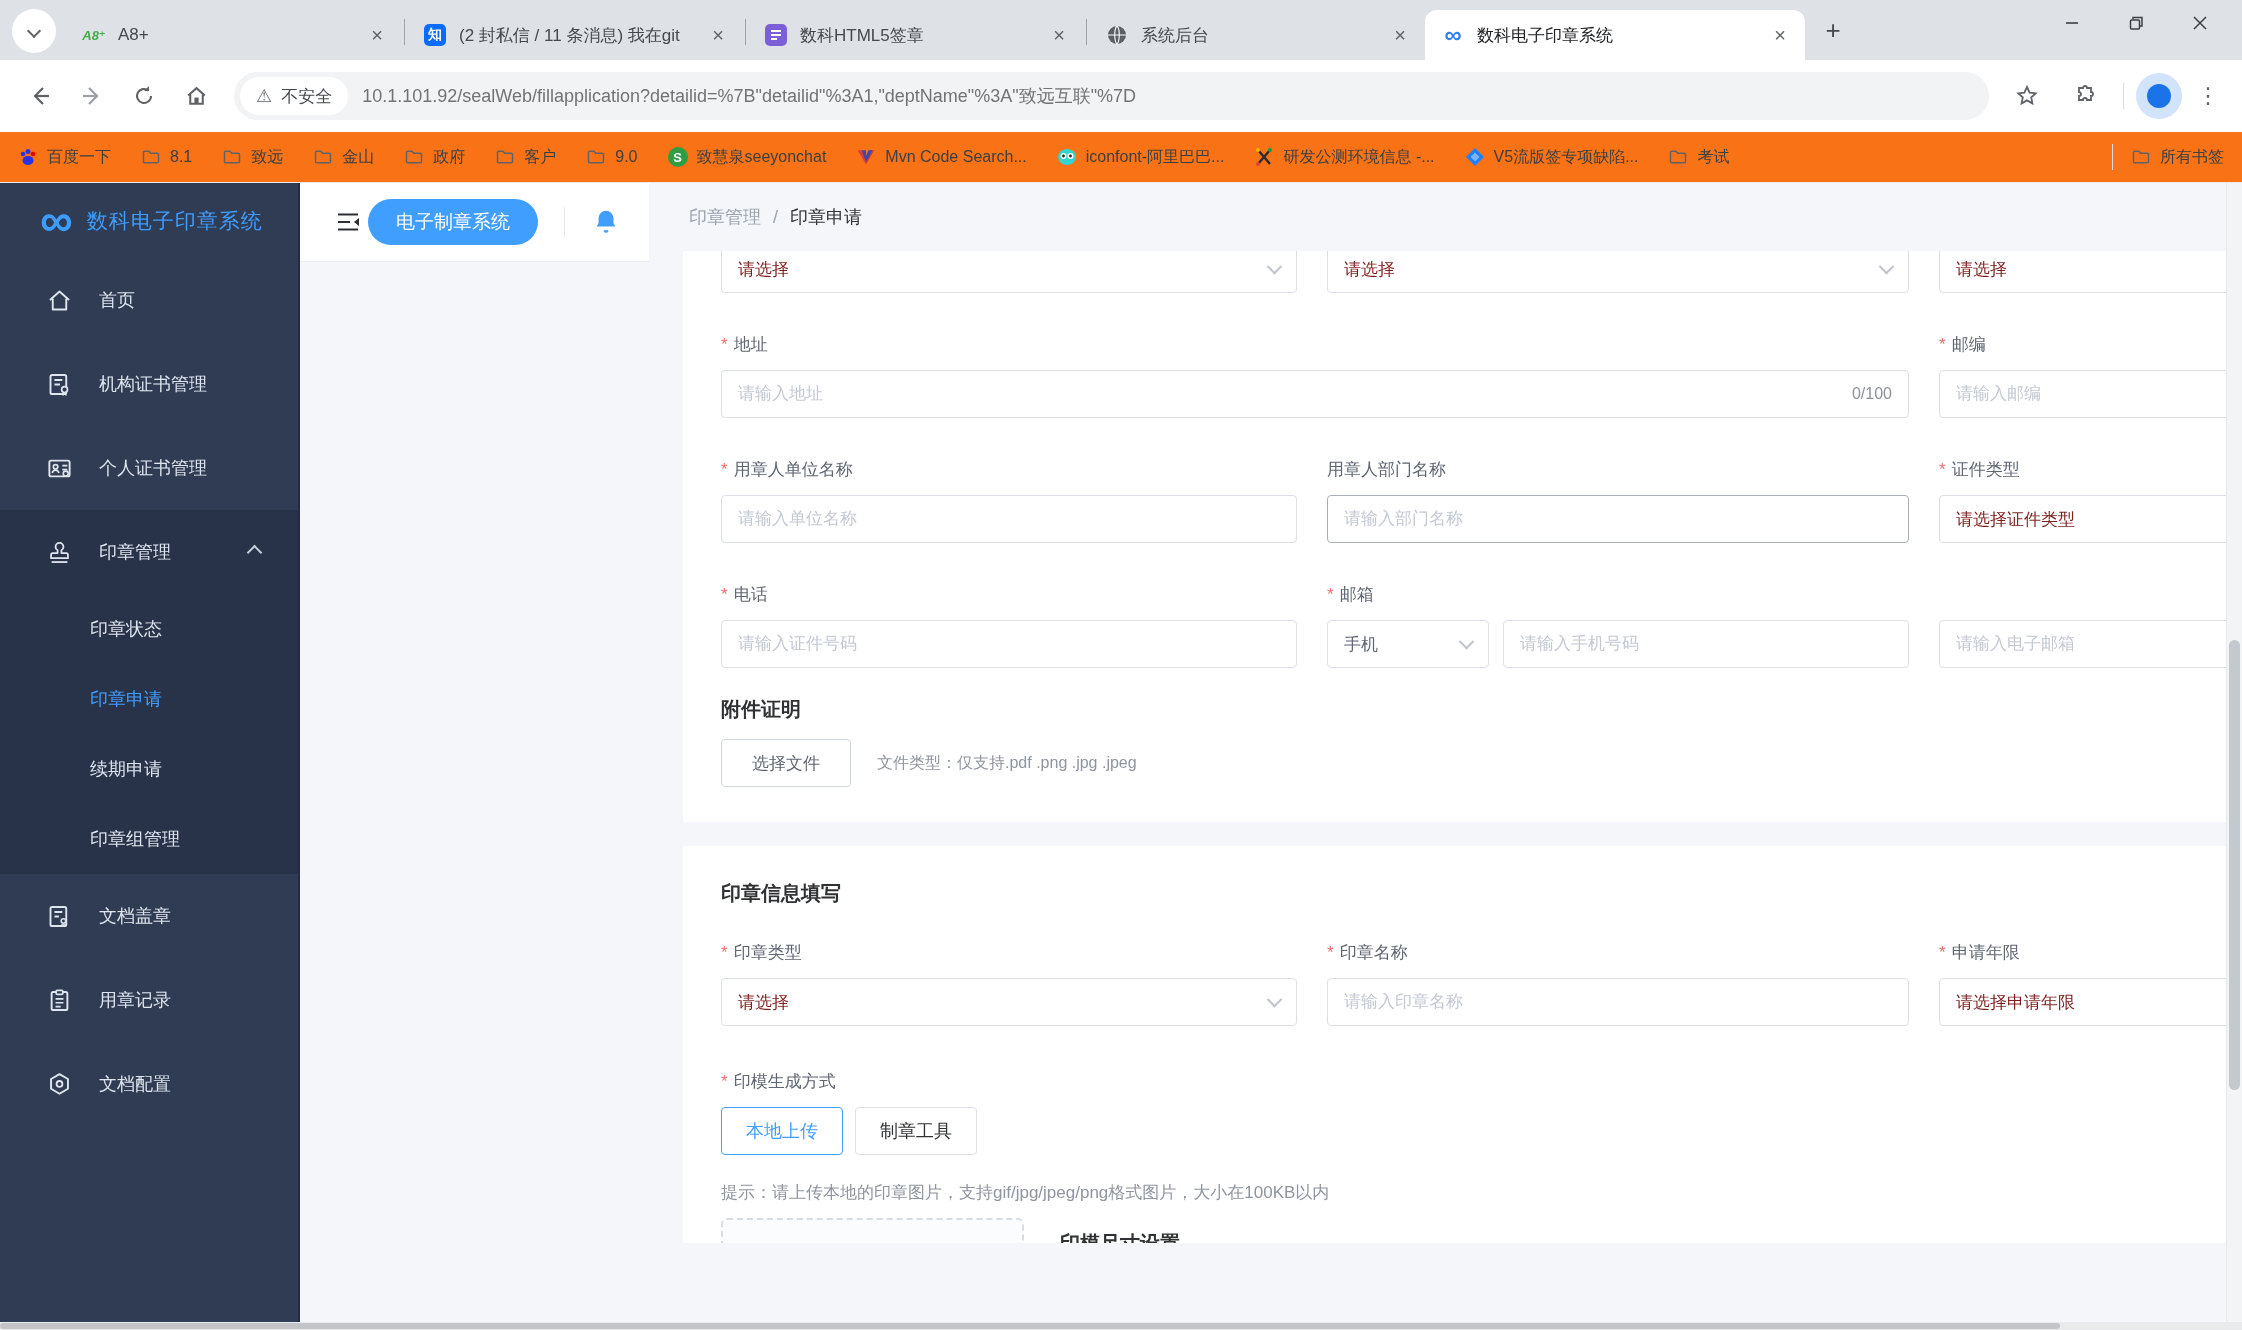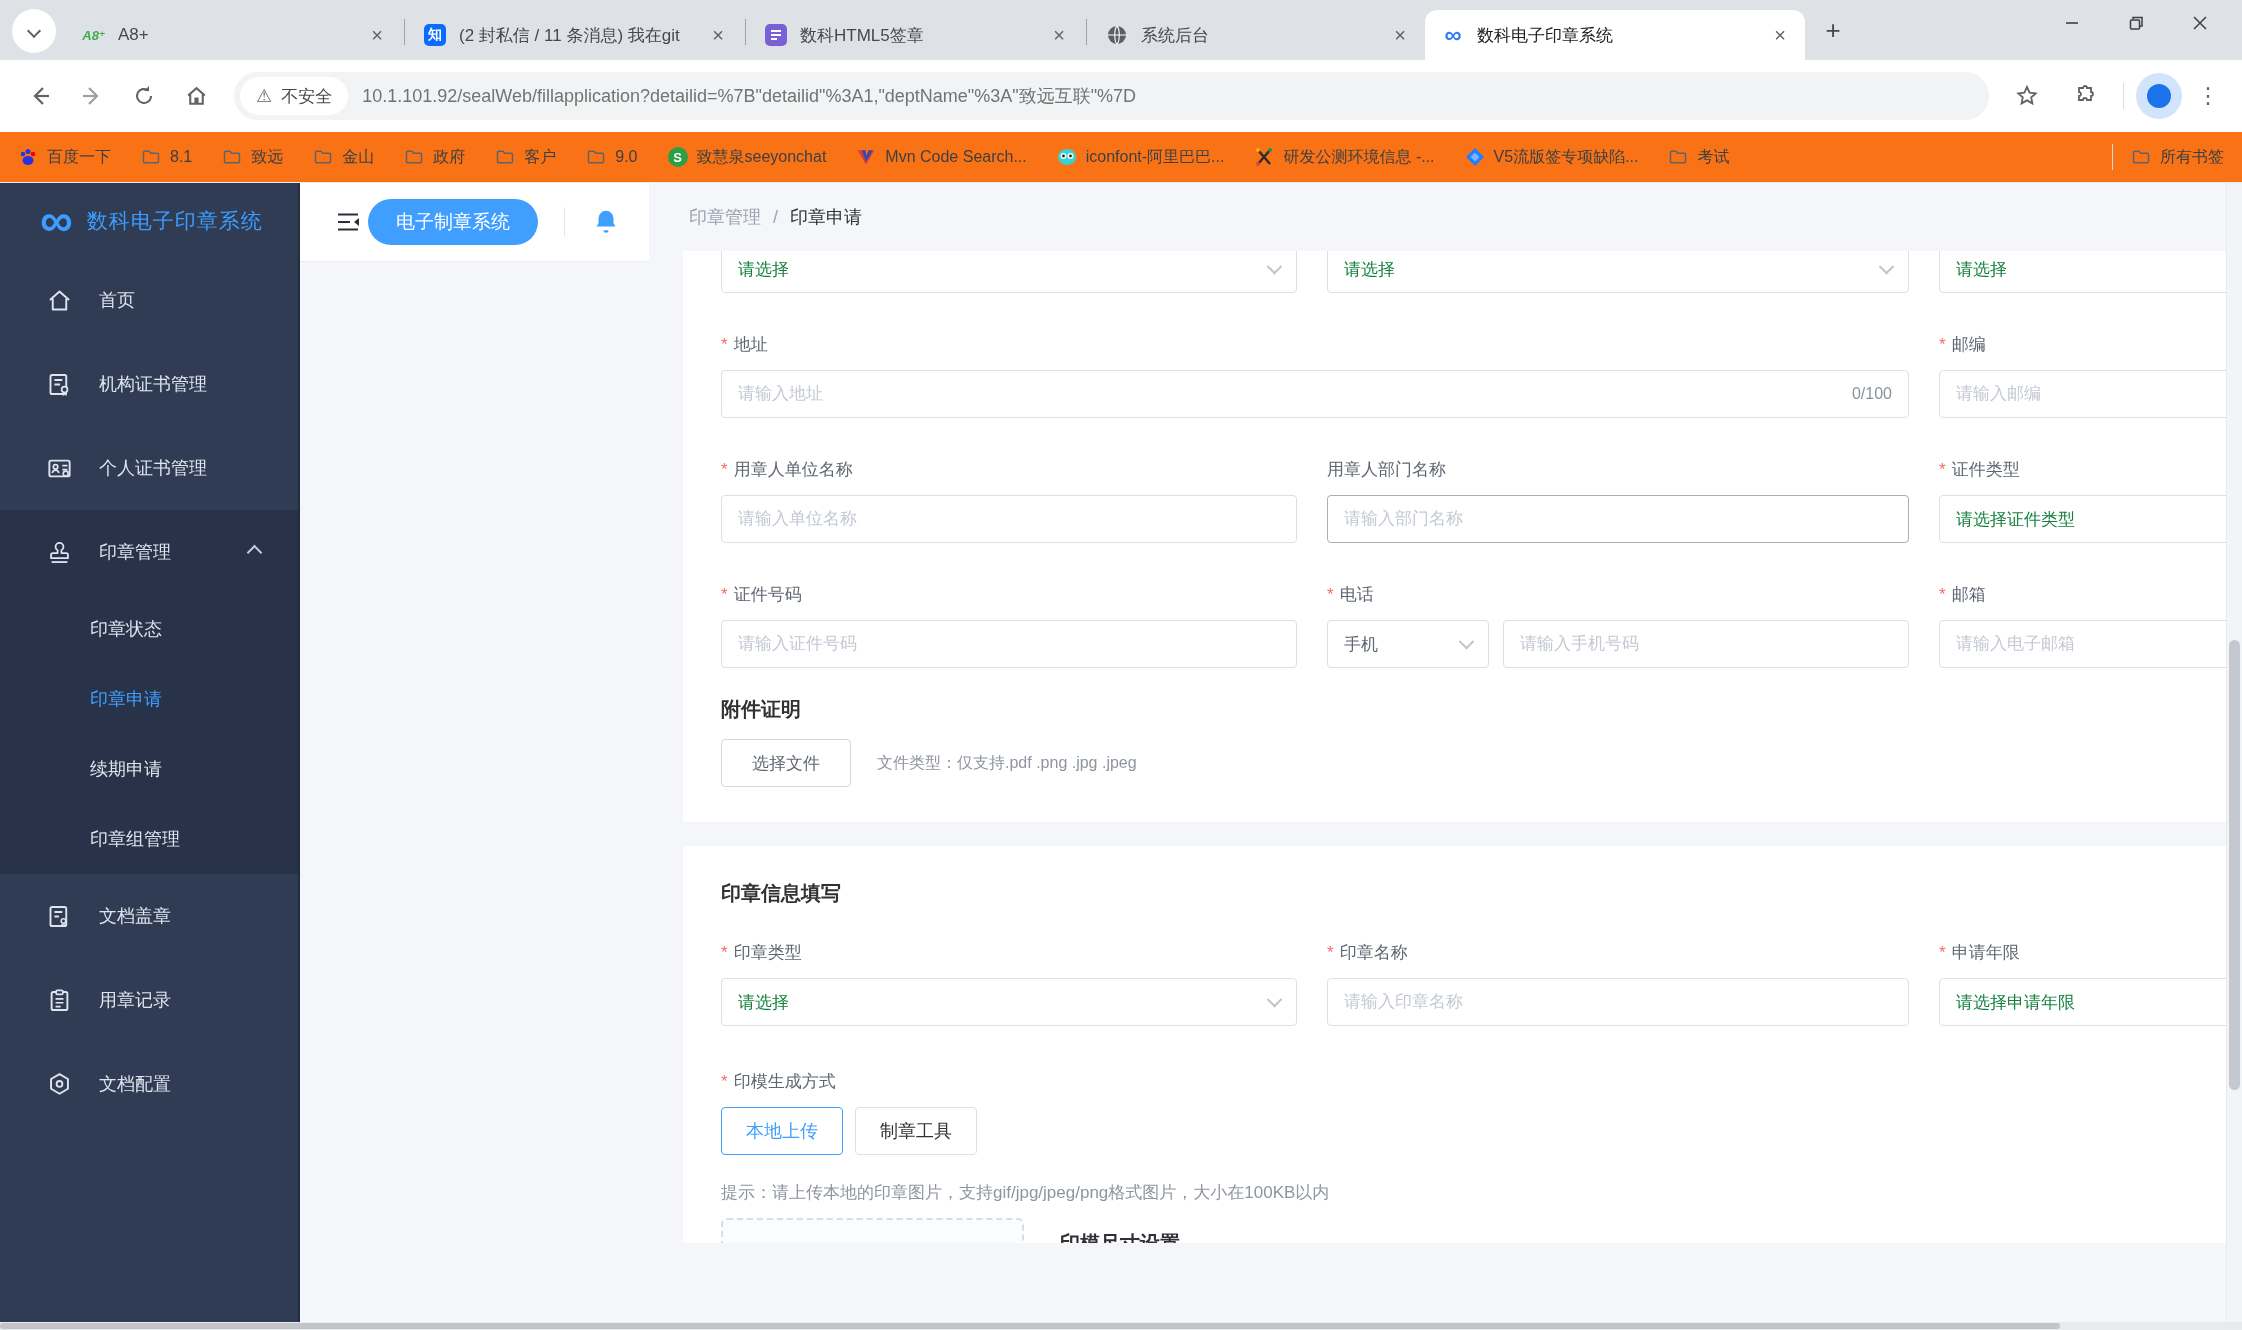--- a/index.html
+++ b/index.html
@@ -80,21 +80,21 @@
   .span2 { grid-column:1 / span 2; }
   .sel-row { margin-top:-6px; }
   .label-row { margin-top:40px; font-size:17px; color:#5f6672; }
   .input-row { margin-top:14px; }
   .req { color:#f56c6c; margin-right:6px; }
   .control { height:48px; border:1px solid #dcdfe6; border-radius:4px; background:#fff; display:flex; align-items:center;
     padding:0 16px; font-size:17px; }
   .control.hovered { border-color:#a9aeb8; }
   .control input { border:none; outline:none; flex:1; font-size:17px; color:#303133; font-family:inherit; min-width:0; background:transparent; }
   .control input::placeholder { color:#c3c8d2; }
-  .ph { color:#15803d; }
+  .ph { color:#7f1d1d; }
   .val { color:#5f6672; }
   .sel-chev { width:11px; height:11px; border-left:2px solid #c0c4cc; border-bottom:2px solid #c0c4cc;
     transform:rotate(-45deg) translate(2px,-2px); margin-left:auto; flex-shrink:0; }
   .counter { margin-left:auto; color:#8b919b; font-size:16px; }
   .phone-cell { display:flex; gap:14px; }
   .phone-type { width:162px; flex-shrink:0; }
   .phone-num { flex:1; }
 
   .sec-title { margin-top:28px; font-size:20px; font-weight:bold; color:#303133; }
   .attach-row { margin-top:16px; display:flex; align-items:center; gap:26px; }
@@ -507,21 +507,20 @@
           <div class="control hovered">
             <input placeholder="请输入部门名称" style="">
           </div>
           <div class="control">
             <span class="ph">请选择证件类型</span>
               <span class="sel-chev"></span>
           </div>
         </div>
 
         <div class="grid3 label-row">
-          <div><span class="req">*</span><span>证件号码</span></div>
           <div><span class="req">*</span><span>电话</span></div>
           <div><span class="req">*</span><span>邮箱</span></div>
         </div>
         <div class="grid3 input-row">
           <div class="control">
             <input placeholder="请输入证件号码" style="">
           </div>
           <div class="phone-cell">
             <div class="control phone-type">
               <span class="val">手机</span>

